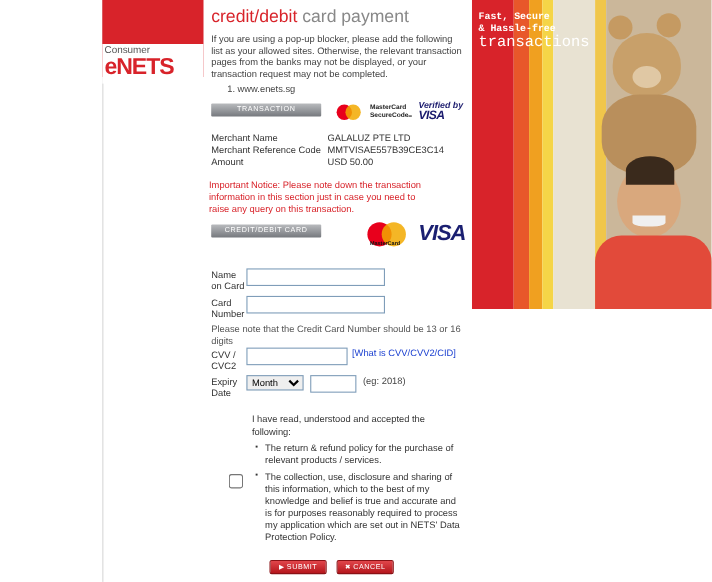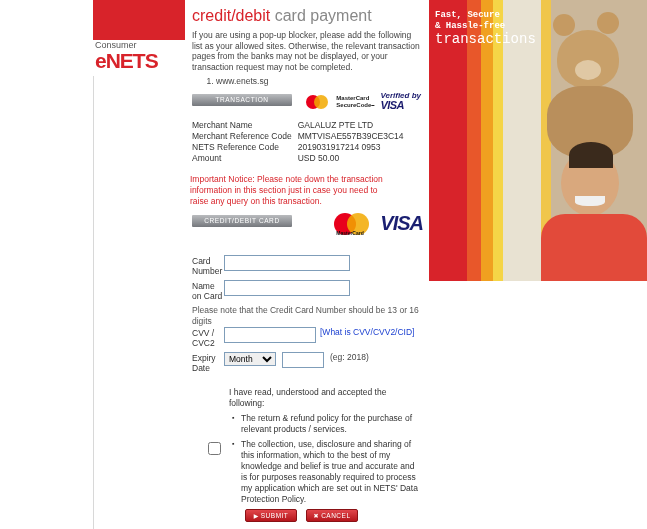--- a/index.html
+++ b/index.html
@@ -146,53 +146,49 @@
       <tbody>
           <tr>
         <td>Merchant Name</td>
         <td class="val">GALALUZ PTE LTD</td>
       </tr>
       <tr>
         <td>Merchant Reference Code</td>
         <td class="val">MMTVISAE557B39CE3C14</td>
       </tr>
       <tr>
-        <td>NETS Reference Code</td>
-        <td class="val">2019031917214 0953</td>
-      </tr>
-      <tr>
         <td>Amount</td>
         <td class="val">USD 50.00</td>
       </tr>
     </tbody>
       </table>
 
     <div id="notice">Important Notice: Please note down the transaction information in this section just in case you need to raise any query on this transaction.</div>
 
     <div style="position:relative;height:26px;margin-top:8px;">
       <div class="hdrbar" style="margin-top:4px;">CREDIT/DEBIT CARD INFORMATION</div>
       <div class="bigcards" style="top:0;">
         <span class="mc-big"><i class="a"></i><i class="b"></i><span>MasterCard</span></span>
         <span class="visa-big">VISA</span>
       </div>
     </div>
 
     <div id="form">
       <div class="frow">
         <div class="flabel">
+          <span>Name</span><br>
+          <span>on Card</span>
+        </div>
+        <input class="finput wide" type="text" value="" style="">
+      </div>
+
+      <div class="frow">
+        <div class="flabel">
           <span>Card</span><br>
           <span>Number</span>
-        </div>
-        <input class="finput wide" type="text" value="" style="">
-      </div>
-
-      <div class="frow">
-        <div class="flabel">
-          <span>Name</span><br>
-          <span>on Card</span>
         </div>
         <input class="finput wide" type="text" value="" style="">
       </div>
 
       <div class="hint">Please note that the Credit Card Number should be 13 or 16 digits</div>
 
       <div class="frow">
         <div class="flabel">
           <span>CVV /</span><br>
           <span>CVC2</span>

